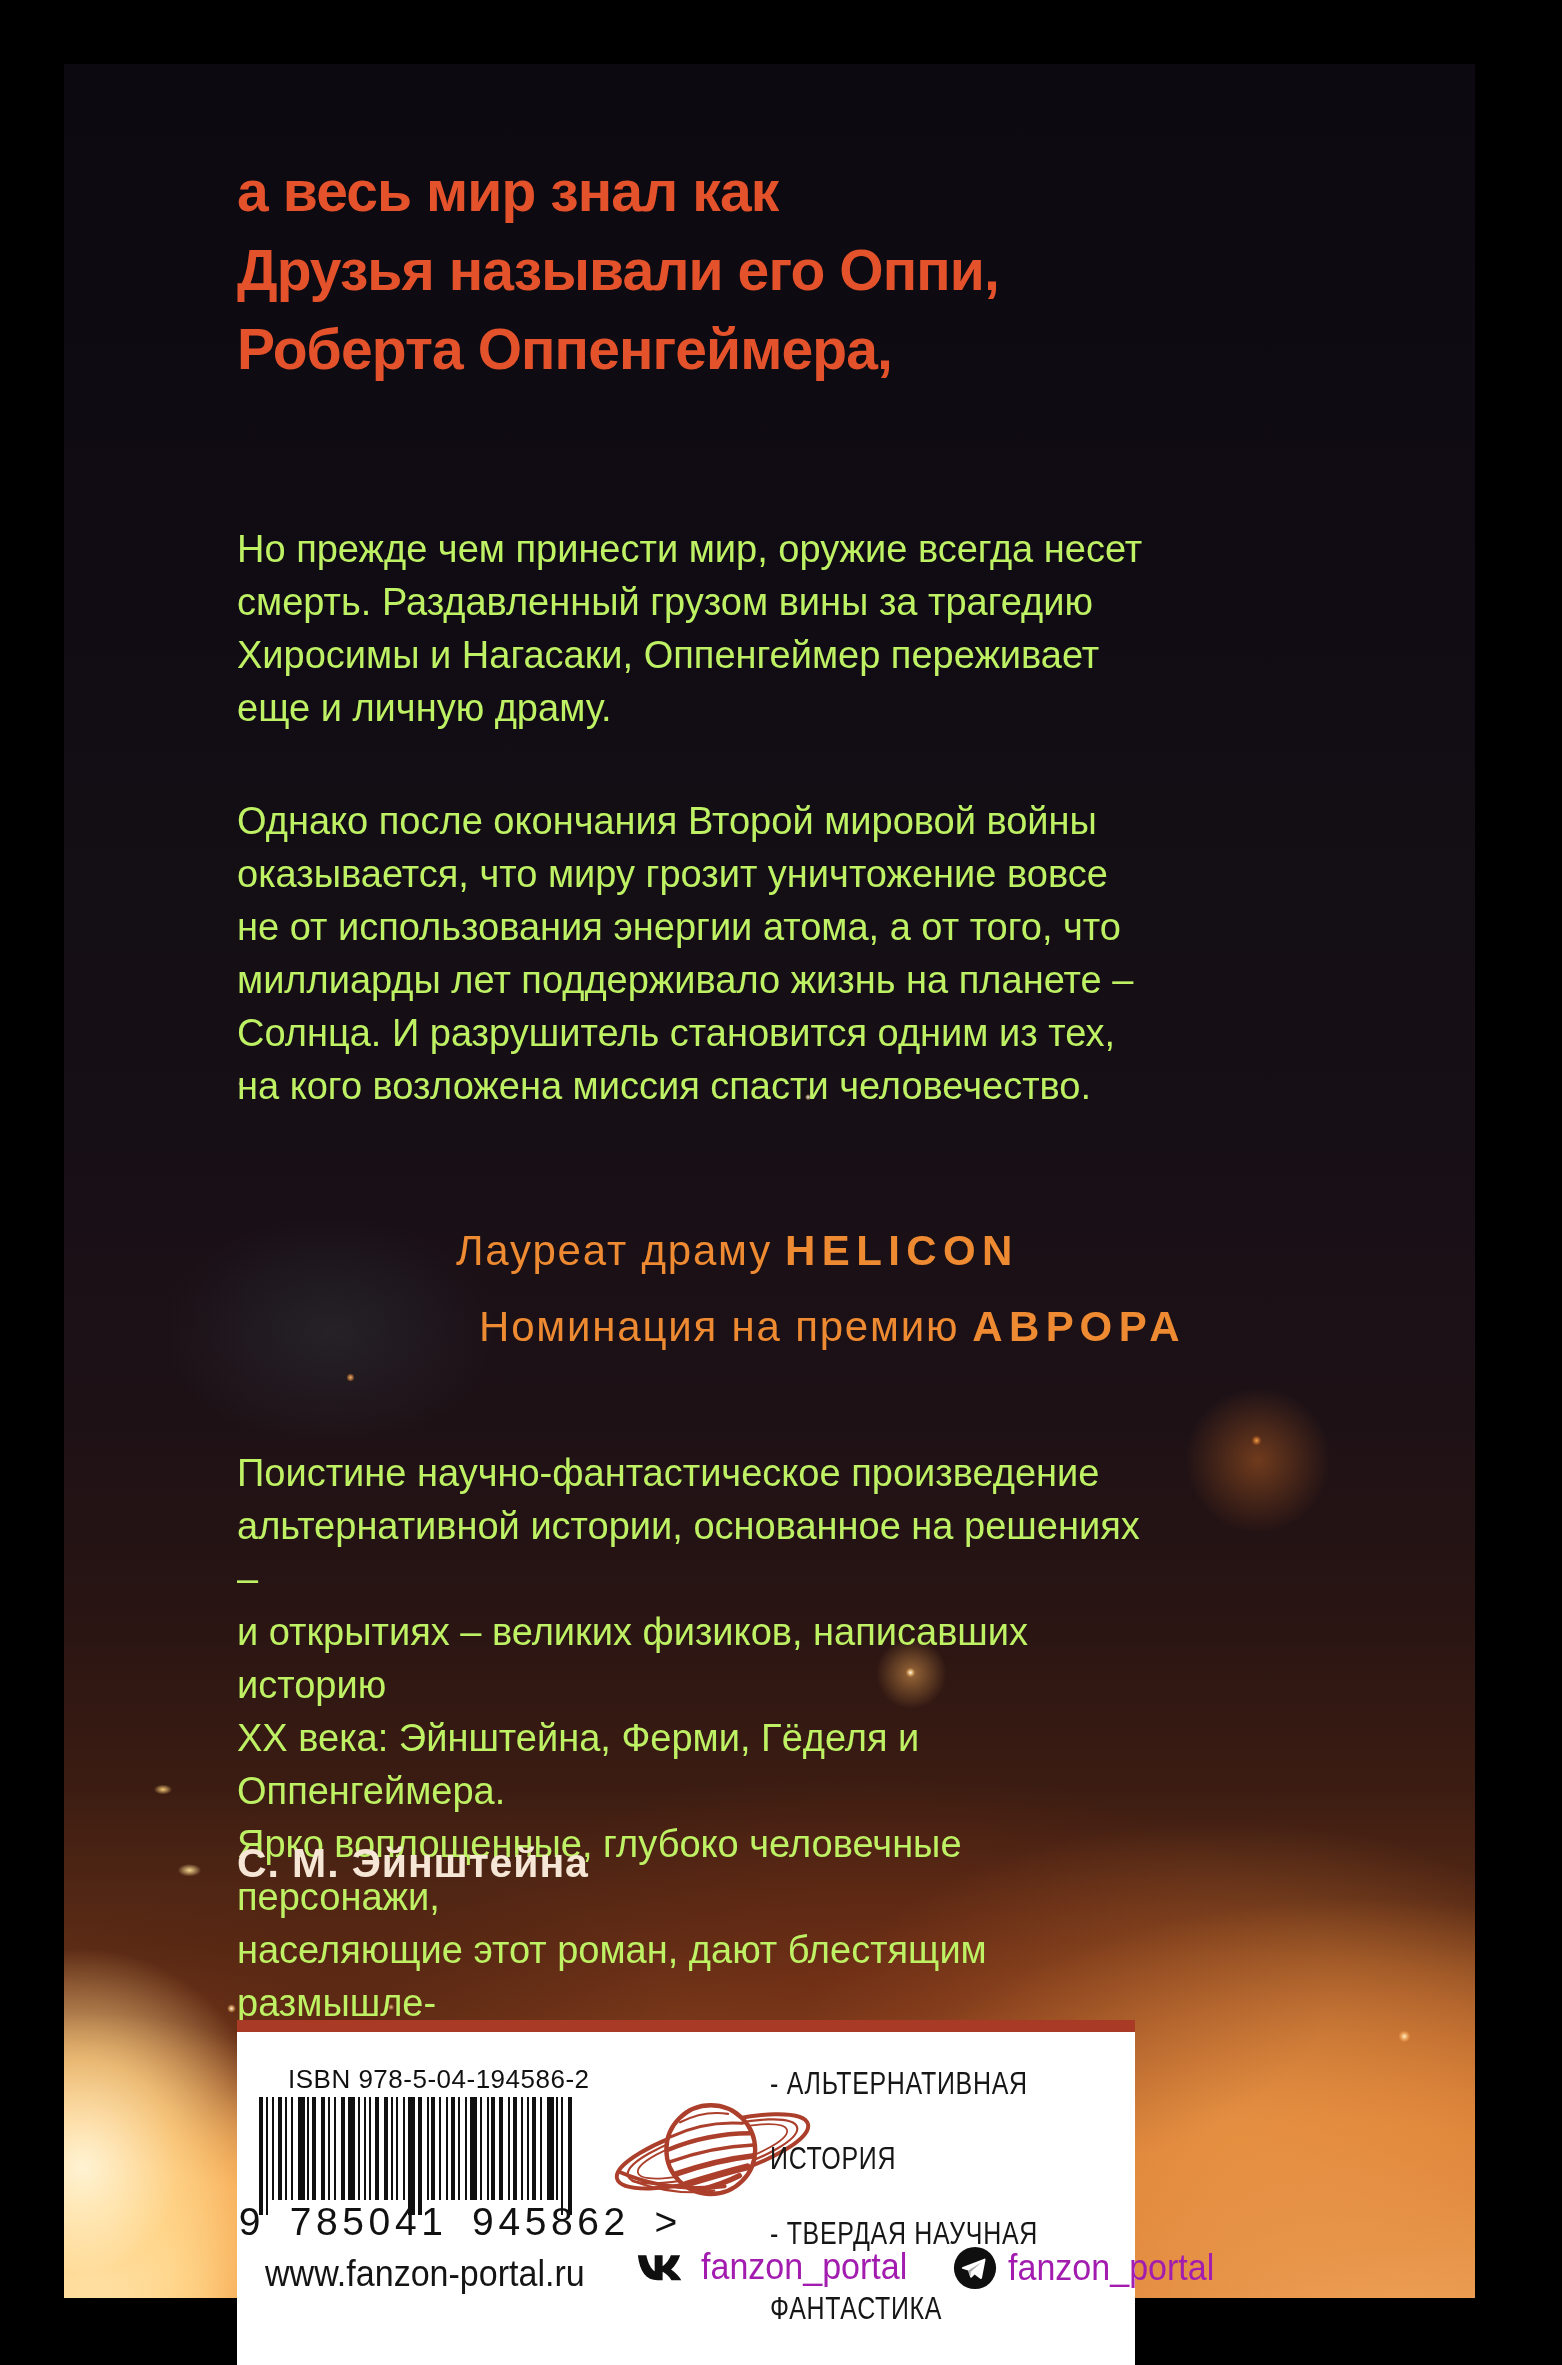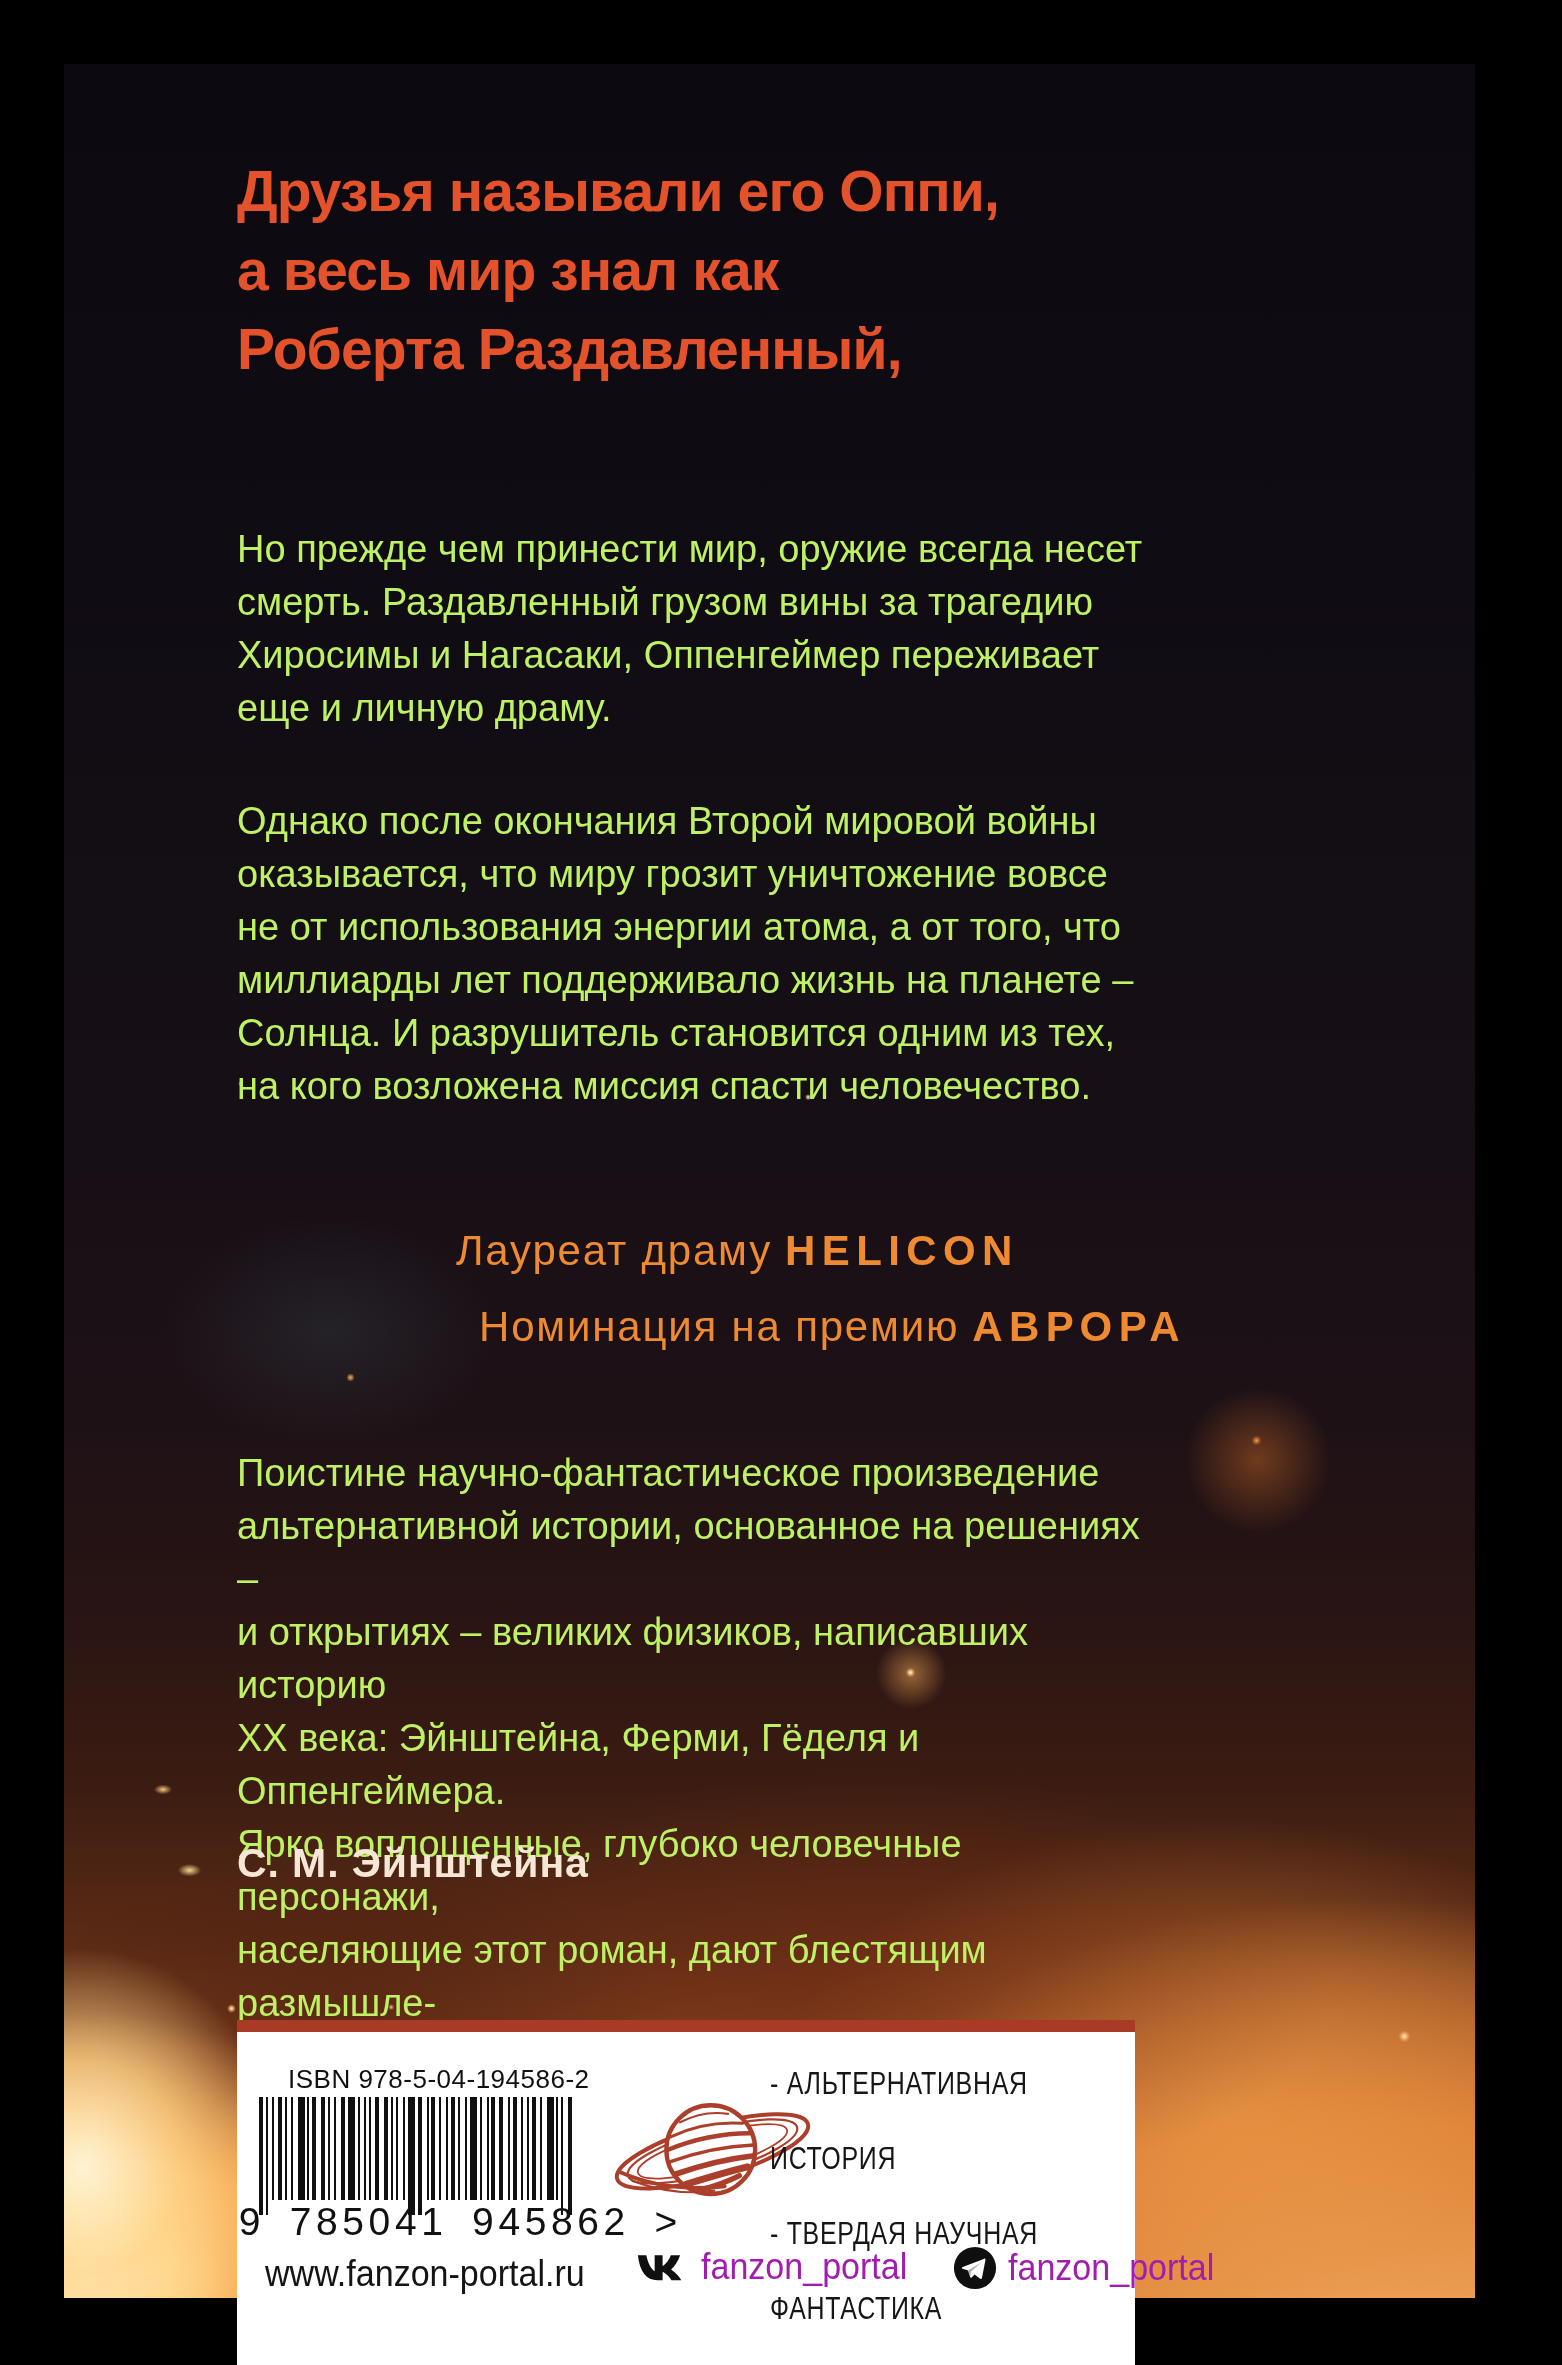--- a/index.html
+++ b/index.html
@@ -72,23 +72,23 @@
 </head>
 <body>
 
 <div class="page">
 
   <div class="photo">
     <div class="sparks"></div>
   </div>
 
   <div class="headline">
+    <div>а весь мир знал как</div>
     <div>Друзья называли его Оппи,</div>
-    <div>а весь мир знал как</div>
-    <div>Роберта Раздавленный,</div>
+    <div>Роберта Оппенгеймера,</div>
   </div>
 
   <div class="para p1">Но прежде чем принести мир, оружие всегда несет
 смерть. Раздавленный грузом вины за трагедию
 Хиросимы и Нагасаки, Оппенгеймер переживает
 еще и личную драму.</div>
   <div class="para p2">Однако после окончания Второй мировой войны
 оказывается, что миру грозит уничтожение вовсе
 не от использования энергии атома, а от того, что
 миллиарды лет поддерживало жизнь на планете –

